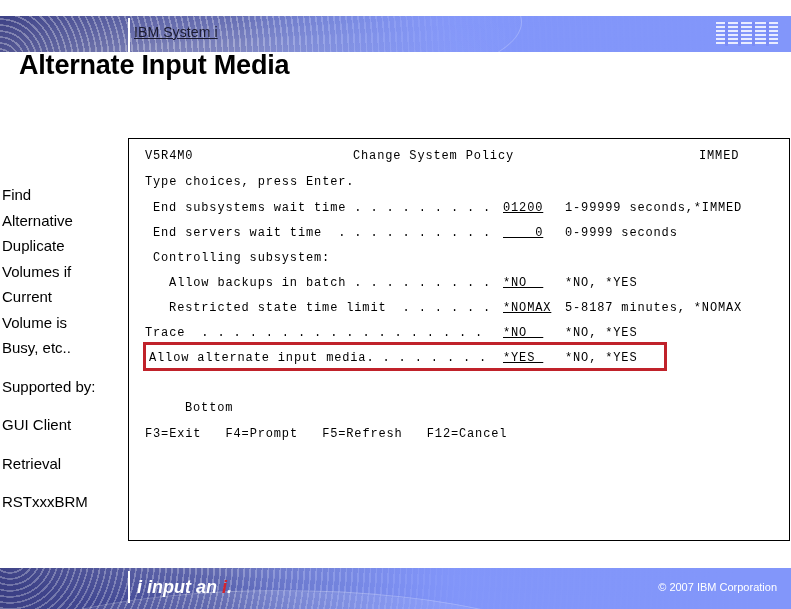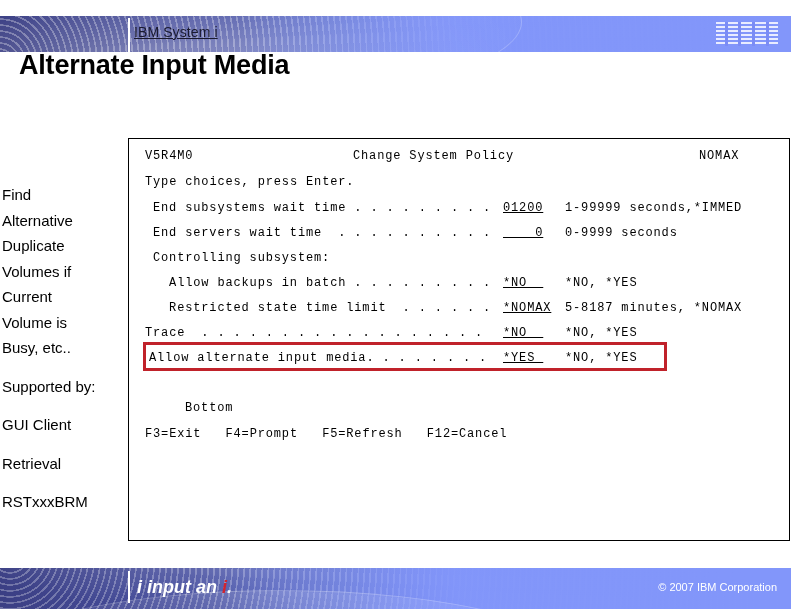--- a/index.html
+++ b/index.html
@@ -228,21 +228,21 @@
   <div class="sb-gap"></div>
   <div class="sb-block">Retrieval</div>
   <div class="sb-gap"></div>
   <div class="sb-block">RSTxxxBRM</div>
 </div>
 
 <div id="terminal">
 
   <div class="t-line" style="left:16px; top:10px;">V5R4M0</div>
   <div class="t-line" style="left:224px; top:10px;">Change System Policy</div>
-  <div class="t-line" style="left:570px; top:10px;">NOMAX</div>
+  <div class="t-line" style="left:570px; top:10px;">IMMED</div>
 
   <div class="t-line" style="left:16px; top:21px;margin-top:15px;">Type choices, press Enter.</div>
 
   <div class="t-line" style="left:24px; top:62px;">End subsystems wait time . . . . . . . . .</div>
   <div class="t-line u" style="left:366px; top:62px;">01200</div>
   <div class="t-line" style="left:436px; top:62px;">1-99999 seconds,*IMMED</div>
 
   <div class="t-line" style="left:24px; top:87px;">End servers wait time  . . . . . . . . . .</div>
   <div class="t-line u" style="left:366px; top:87px;">    0</div>
   <div class="t-line" style="left:436px; top:87px;">0-9999 seconds</div>

